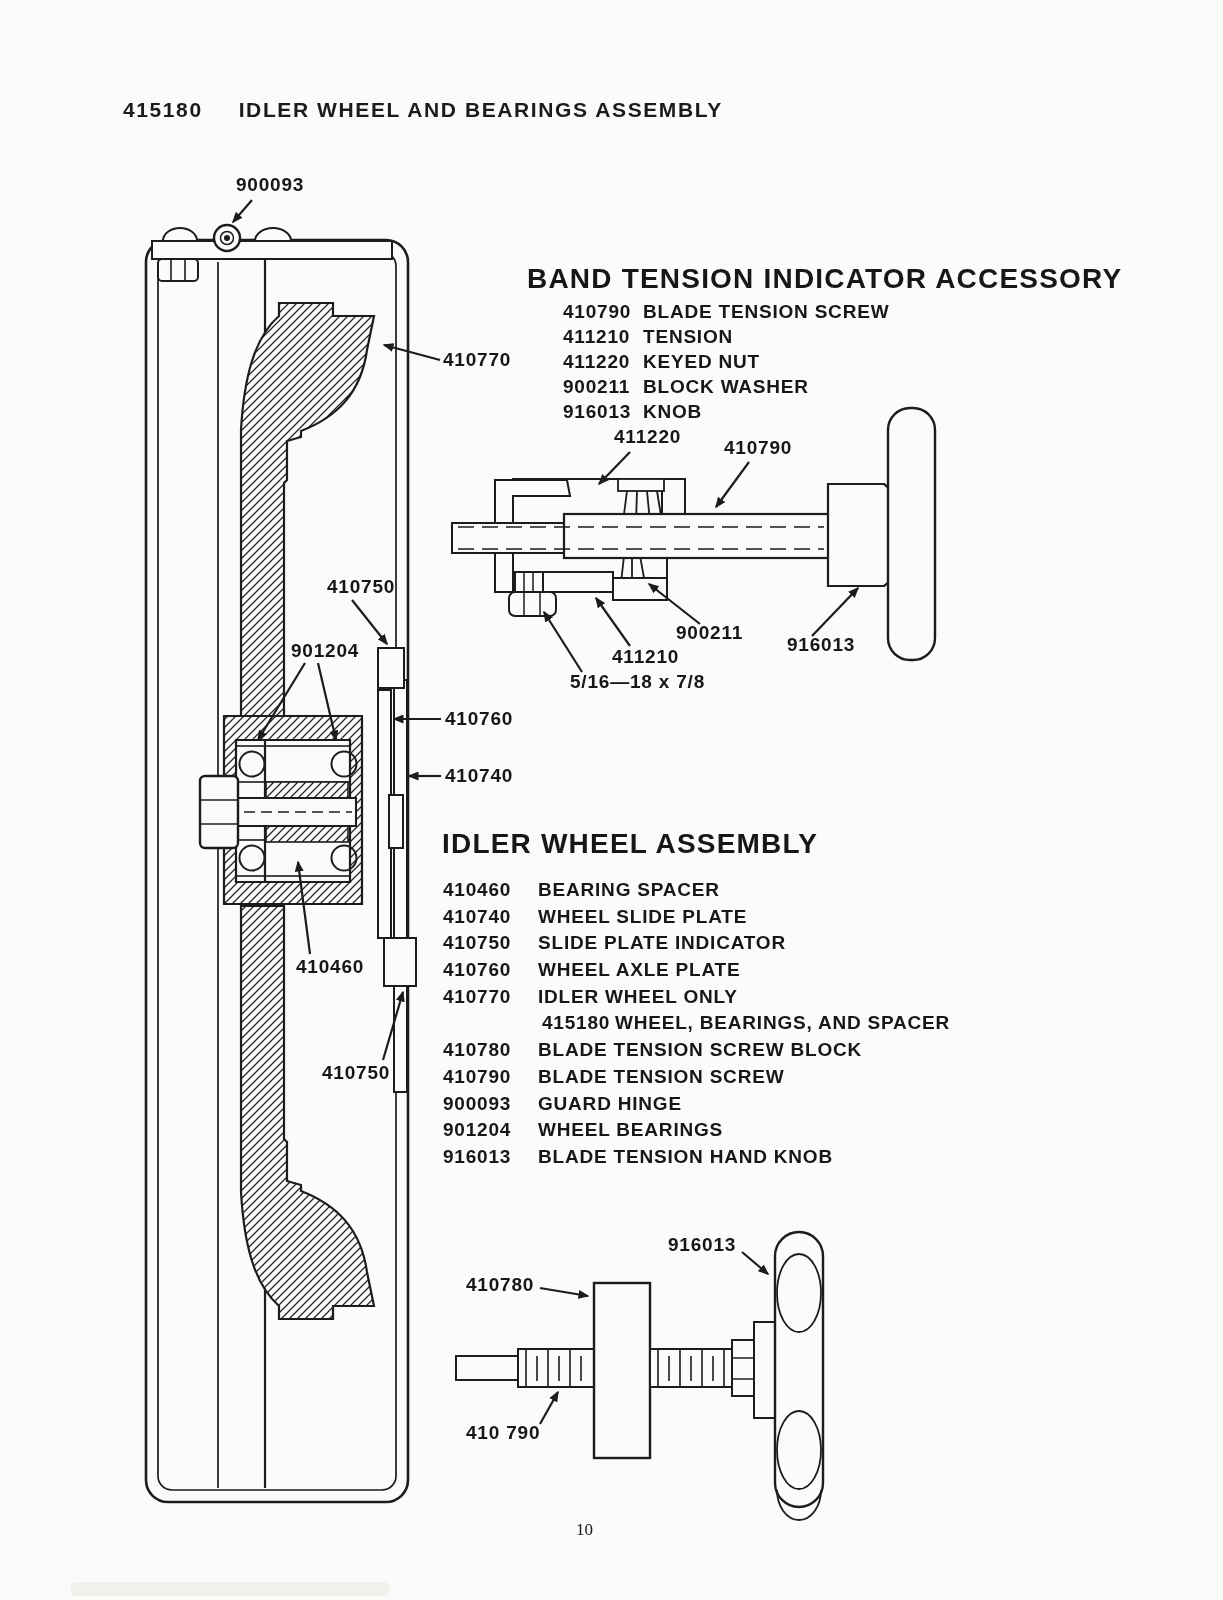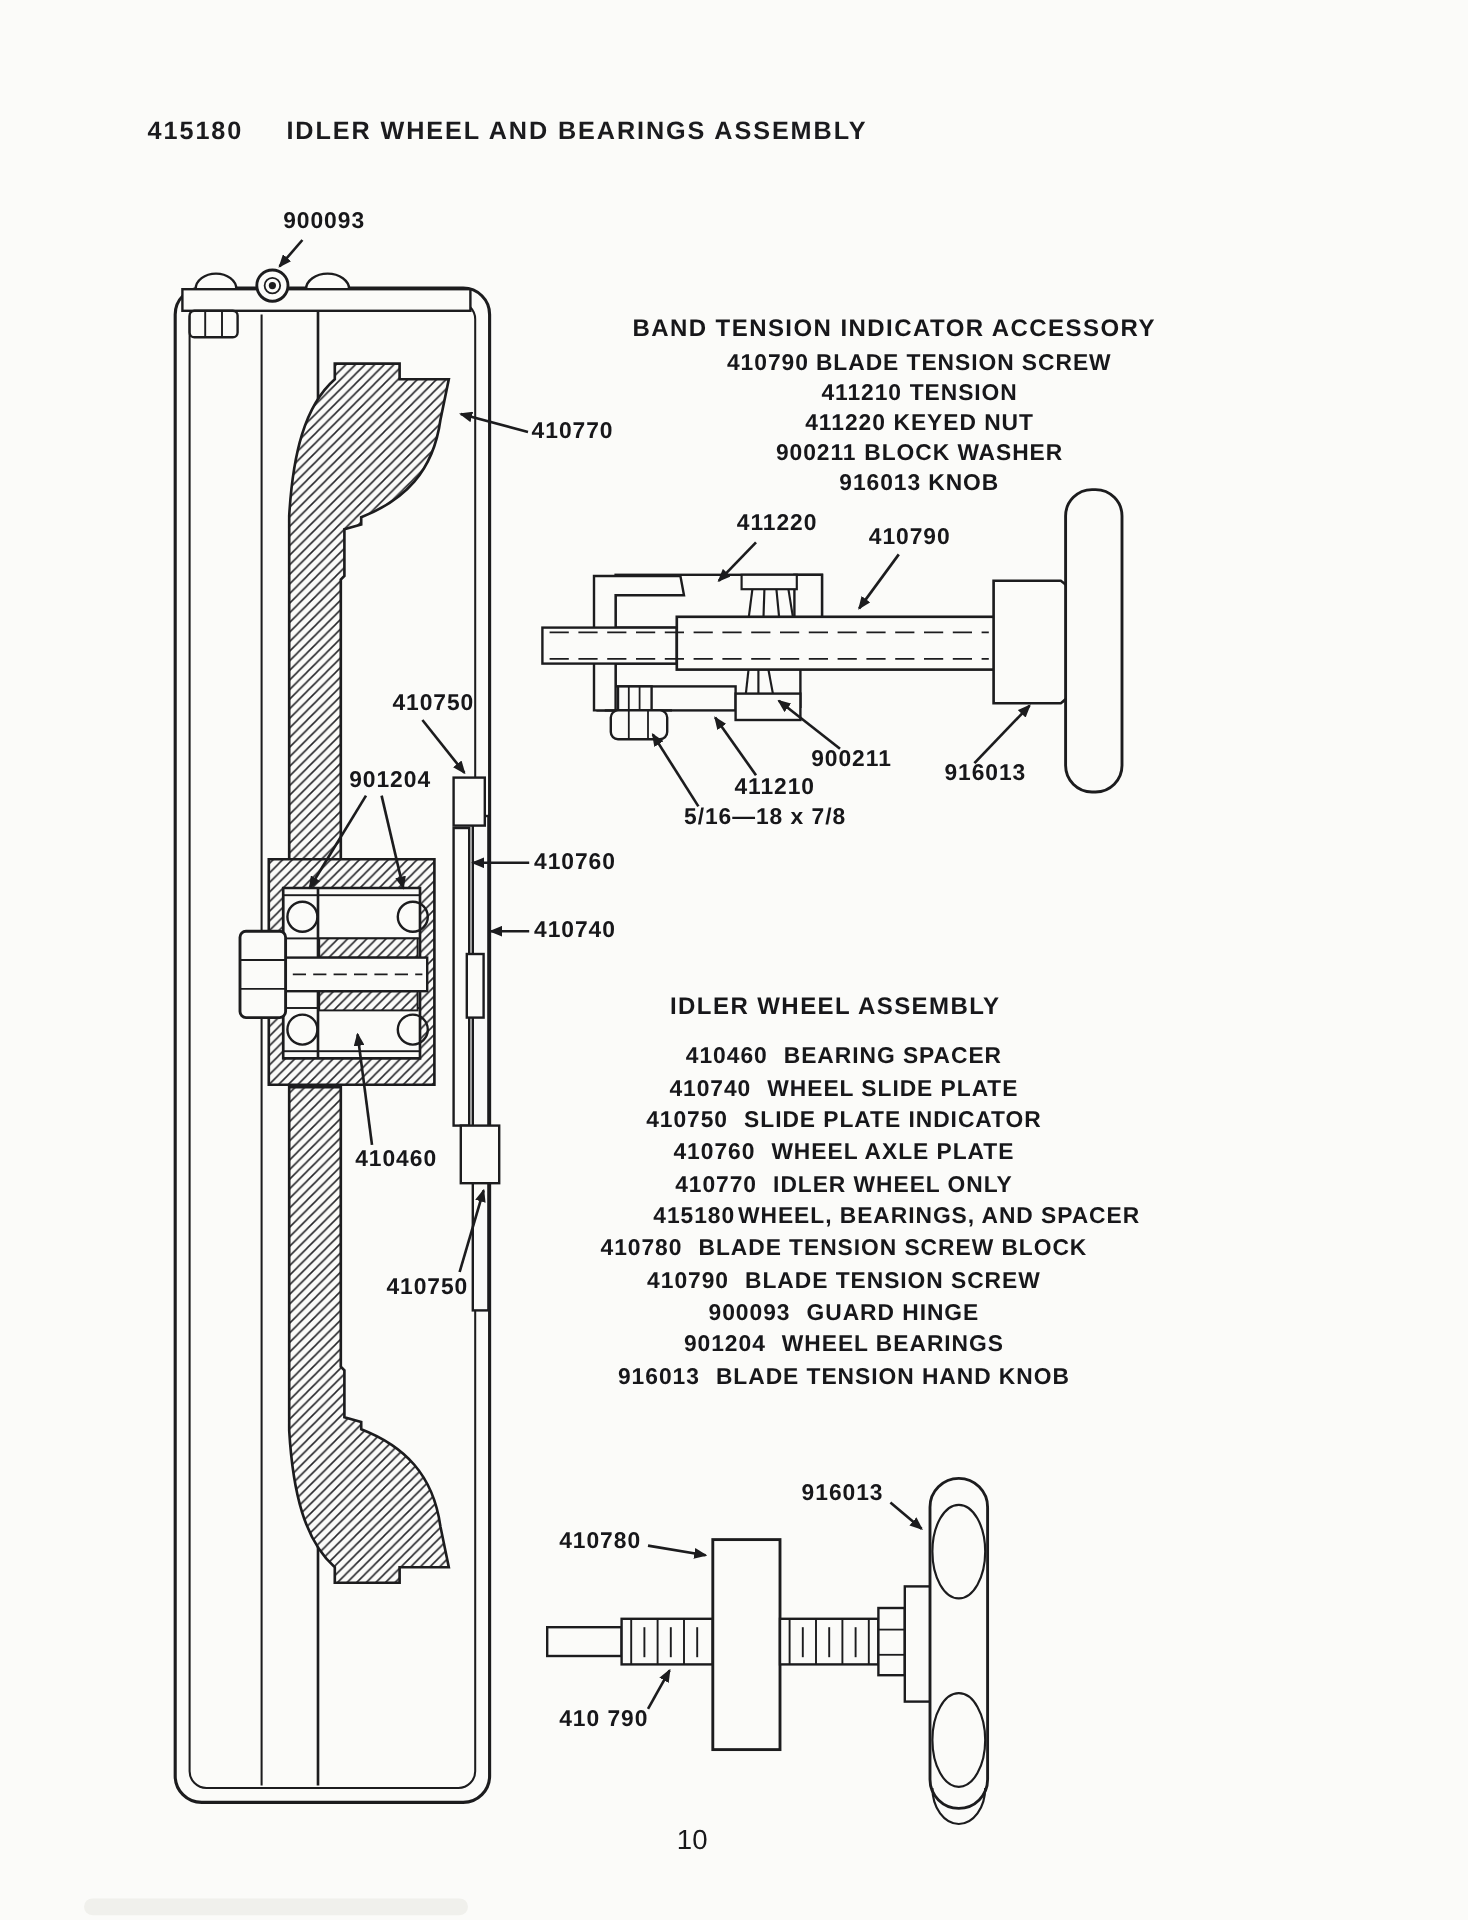--- a/index.html
+++ b/index.html
@@ -2,37 +2,37 @@
 <html><head>
 <meta charset="utf-8">
 <style>
   html,body{margin:0;padding:0;background:#e9e9e9;}
   #page{
     position:relative;width:1223px;height:1600px;margin:0 auto;
     background:#fbfbf9;overflow:hidden;
     font-family:"Liberation Sans", sans-serif;color:#17171a;
   }
   #art{position:absolute;left:0;top:0;width:1223px;height:1600px;}
-  .txt{position:absolute;white-space:nowrap;text-align:center;}
+  .txt{position:absolute;white-space:nowrap;}
   #title{left:123px;top:98px;font-size:21px;letter-spacing:1.6px;font-weight:bold;color:#1b1b1e;}
   #title .num{margin-right:36px;font-weight:bold;}
-  .list-heading{font-size:20px;letter-spacing:1.2px;font-weight:bold;}
+  .list-heading{font-size:28px;letter-spacing:1.2px;font-weight:bold;}
   #band-list{left:515px;top:263px;}
   #band-list .list-heading{margin-left:12px;}
   #band-list .rows{margin-top:4px;}
   #band-list .row{height:25px;line-height:25px;font-size:19px;letter-spacing:.8px;font-weight:bold;}
   #band-list .row .pn{display:inline-block;margin-left:48px;width:80px;}
   #idler-list{left:435px;top:828px;}
   #idler-list .list-heading{margin-left:7px;}
   #idler-list .rows{margin-top:17px;}
   #idler-list .row{height:26.7px;line-height:26.7px;font-size:19px;letter-spacing:.8px;font-weight:bold;}
   #idler-list .row .pn{display:inline-block;margin-left:8px;width:95px;}
   #idler-list .row.indent .pn{margin-left:107px;width:73px;}
   .callout{position:absolute;font-size:19px;letter-spacing:.8px;font-weight:bold;white-space:nowrap;color:#17171a;}
-  #page-number{left:564px;top:1520px;font-size:23px;font-family:Liberation Sans, sans-serif;font-weight:normal;letter-spacing:0;}
+  #page-number{left:576px;top:1520px;font-size:17px;font-family:Liberation Serif, serif;font-weight:normal;letter-spacing:0;}
   .smudge{position:absolute;left:70px;top:1582px;width:320px;height:14px;background:#f0f0ec;border-radius:8px;}
 </style>
 </head>
 <body>
 
 <div id="page">
 
 <svg id="art" viewBox="0 0 1223 1600" fill="none" stroke="#1c1c1e" stroke-width="2">
   <defs>
     <pattern id="hatch" patternUnits="userSpaceOnUse" width="8" height="8">

